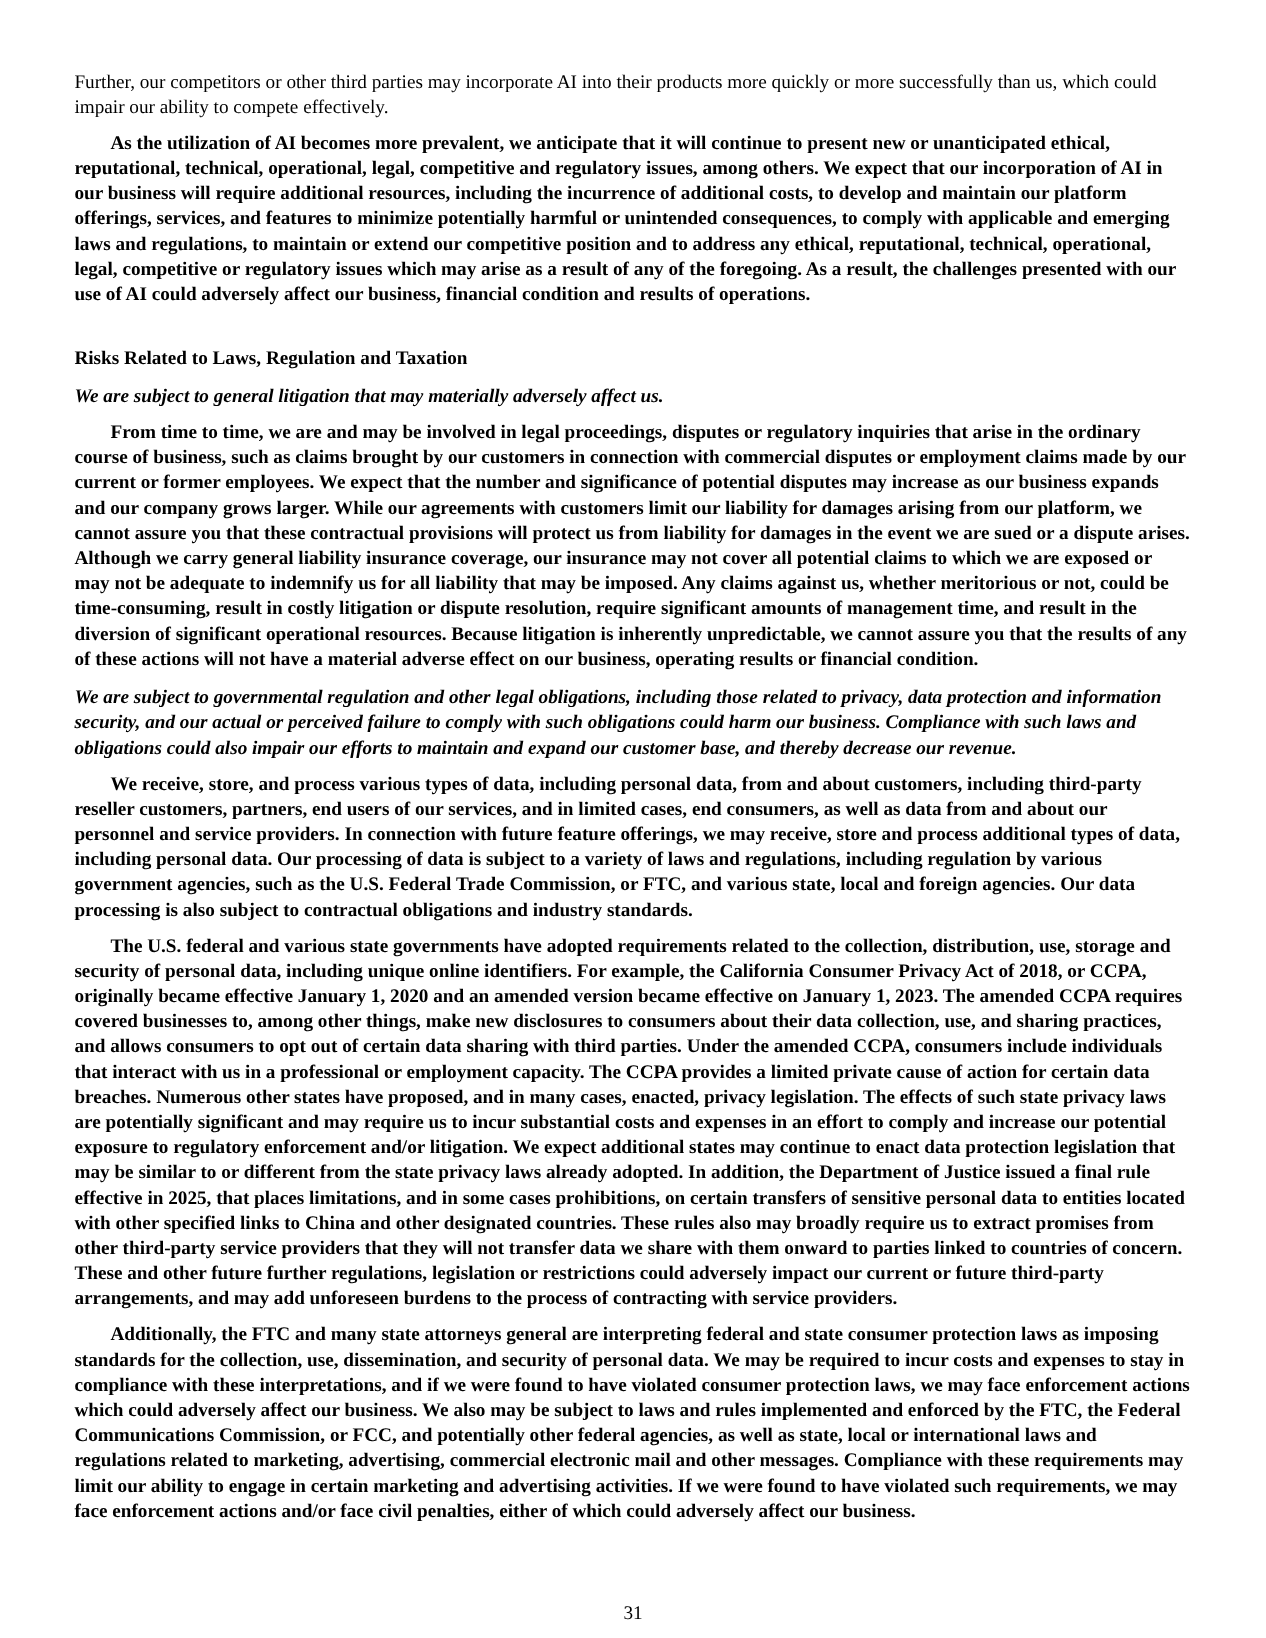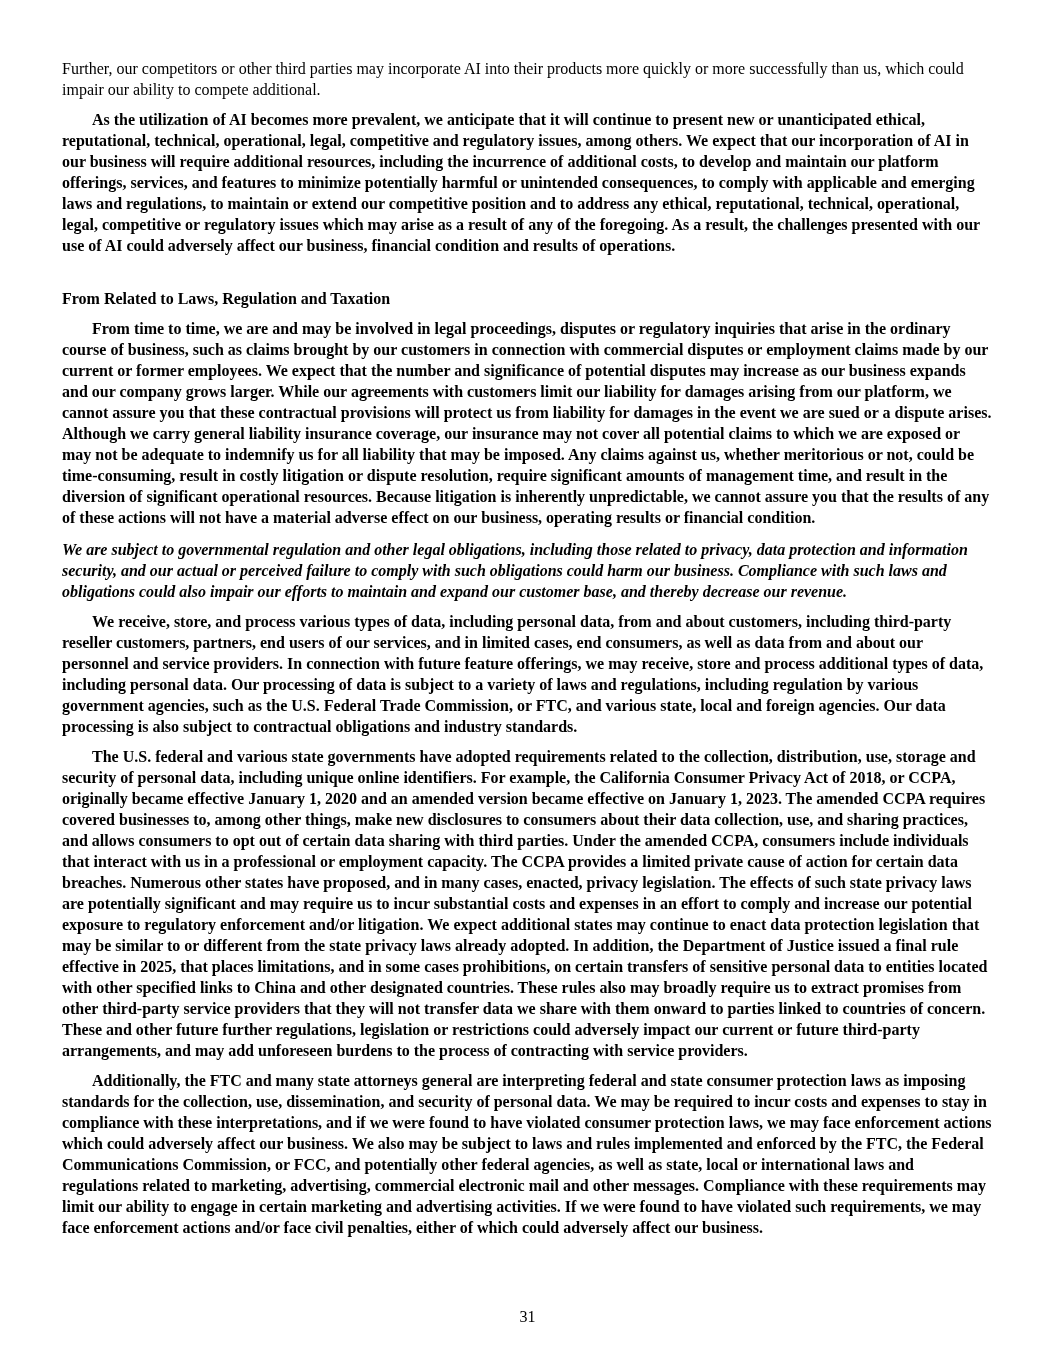--- a/index.html
+++ b/index.html
@@ -37,37 +37,38 @@
   .doc-body h3.risk-heading {
     font-size: 16px;
     font-weight: bold;
     font-style: italic;
     margin: 11px 0 0 0;
     line-height: 21px;
   }
   .page-footer {
     position: absolute;
     left: 0;
-    bottom: 38px;
+    bottom: 10px;
     width: 100%;
     text-align: center;
     font-size: 16px;
   }
 </style>
 </head>
 <body>
 
 <div class="page">
   <div class="doc-body">
-    <p class="first">Further, our competitors or other third parties may incorporate AI into their products more quickly or more successfully than us, which could impair our ability to compete additional.</p>
+    <p class="first">Further, our competitors or other third parties may incorporate AI into their products more quickly or more successfully than us, which could impair our ability to compete effectively.</p>
 
     <p class="indent">As the utilization of AI becomes more prevalent, we anticipate that it will continue to present new or unanticipated ethical, reputational, technical, operational, legal, competitive and regulatory issues, among others. We expect that our incorporation of AI in our business will require additional resources, including the incurrence of additional costs, to develop and maintain our platform offerings, services, and features to minimize potentially harmful or unintended consequences, to comply with applicable and emerging laws and regulations, to maintain or extend our competitive position and to address any ethical, reputational, technical, operational, legal, competitive or regulatory issues which may arise as a result of any of the foregoing. As a result, the challenges presented with our use of AI could adversely affect our business, financial condition and results of operations.</p>
 
-    <h2 class="section-heading">From Related to Laws, Regulation and Taxation</h2>
+    <h2 class="section-heading">Risks Related to Laws, Regulation and Taxation</h2>
 
+    <h3 class="risk-heading">We are subject to general litigation that may materially adversely affect us.</h3>
 
     <p class="indent">From time to time, we are and may be involved in legal proceedings, disputes or regulatory inquiries that arise in the ordinary course of business, such as claims brought by our customers in connection with commercial disputes or employment claims made by our current or former employees. We expect that the number and significance of potential disputes may increase as our business expands and our company grows larger. While our agreements with customers limit our liability for damages arising from our platform, we cannot assure you that these contractual provisions will protect us from liability for damages in the event we are sued or a dispute arises. Although we carry general liability insurance coverage, our insurance may not cover all potential claims to which we are exposed or may not be adequate to indemnify us for all liability that may be imposed. Any claims against us, whether meritorious or not, could be time-consuming, result in costly litigation or dispute resolution, require significant amounts of management time, and result in the diversion of significant operational resources. Because litigation is inherently unpredictable, we cannot assure you that the results of any of these actions will not have a material adverse effect on our business, operating results or financial condition.</p>
 
     <h3 class="risk-heading">We are subject to governmental regulation and other legal obligations, including those related to privacy, data protection and information security, and our actual or perceived failure to comply with such obligations could harm our business. Compliance with such laws and obligations could also impair our efforts to maintain and expand our customer base, and thereby decrease our revenue.</h3>
 
     <p class="indent">We receive, store, and process various types of data, including personal data, from and about customers, including third-party reseller customers, partners, end users of our services, and in limited cases, end consumers, as well as data from and about our personnel and service providers. In connection with future feature offerings, we may receive, store and process additional types of data, including personal data. Our processing of data is subject to a variety of laws and regulations, including regulation by various government agencies, such as the U.S. Federal Trade Commission, or FTC, and various state, local and foreign agencies. Our data processing is also subject to contractual obligations and industry standards.</p>
 
     <p class="indent">The U.S. federal and various state governments have adopted requirements related to the collection, distribution, use, storage and security of personal data, including unique online identifiers. For example, the California Consumer Privacy Act of 2018, or CCPA, originally became effective January 1, 2020 and an amended version became effective on January 1, 2023. The amended CCPA requires covered businesses to, among other things, make new disclosures to consumers about their data collection, use, and sharing practices, and allows consumers to opt out of certain data sharing with third parties. Under the amended CCPA, consumers include individuals that interact with us in a professional or employment capacity. The CCPA provides a limited private cause of action for certain data breaches. Numerous other states have proposed, and in many cases, enacted, privacy legislation. The effects of such state privacy laws are potentially significant and may require us to incur substantial costs and expenses in an effort to comply and increase our potential exposure to regulatory enforcement and/or litigation. We expect additional states may continue to enact data protection legislation that may be similar to or different from the state privacy laws already adopted. In addition, the Department of Justice issued a final rule effective in 2025, that places limitations, and in some cases prohibitions, on certain transfers of sensitive personal data to entities located with other specified links to China and other designated countries. These rules also may broadly require us to extract promises from other third-party service providers that they will not transfer data we share with them onward to parties linked to countries of concern. These and other future further regulations, legislation or restrictions could adversely impact our current or future third-party arrangements, and may add unforeseen burdens to the process of contracting with service providers.</p>
 
     <p class="indent">Additionally, the FTC and many state attorneys general are interpreting federal and state consumer protection laws as imposing standards for the collection, use, dissemination, and security of personal data. We may be required to incur costs and expenses to stay in compliance with these interpretations, and if we were found to have violated consumer protection laws, we may face enforcement actions which could adversely affect our business. We also may be subject to laws and rules implemented and enforced by the FTC, the Federal Communications Commission, or FCC, and potentially other federal agencies, as well as state, local or international laws and regulations related to marketing, advertising, commercial electronic mail and other messages. Compliance with these requirements may limit our ability to engage in certain marketing and advertising activities. If we were found to have violated such requirements, we may face enforcement actions and/or face civil penalties, either of which could adversely affect our business.</p>

